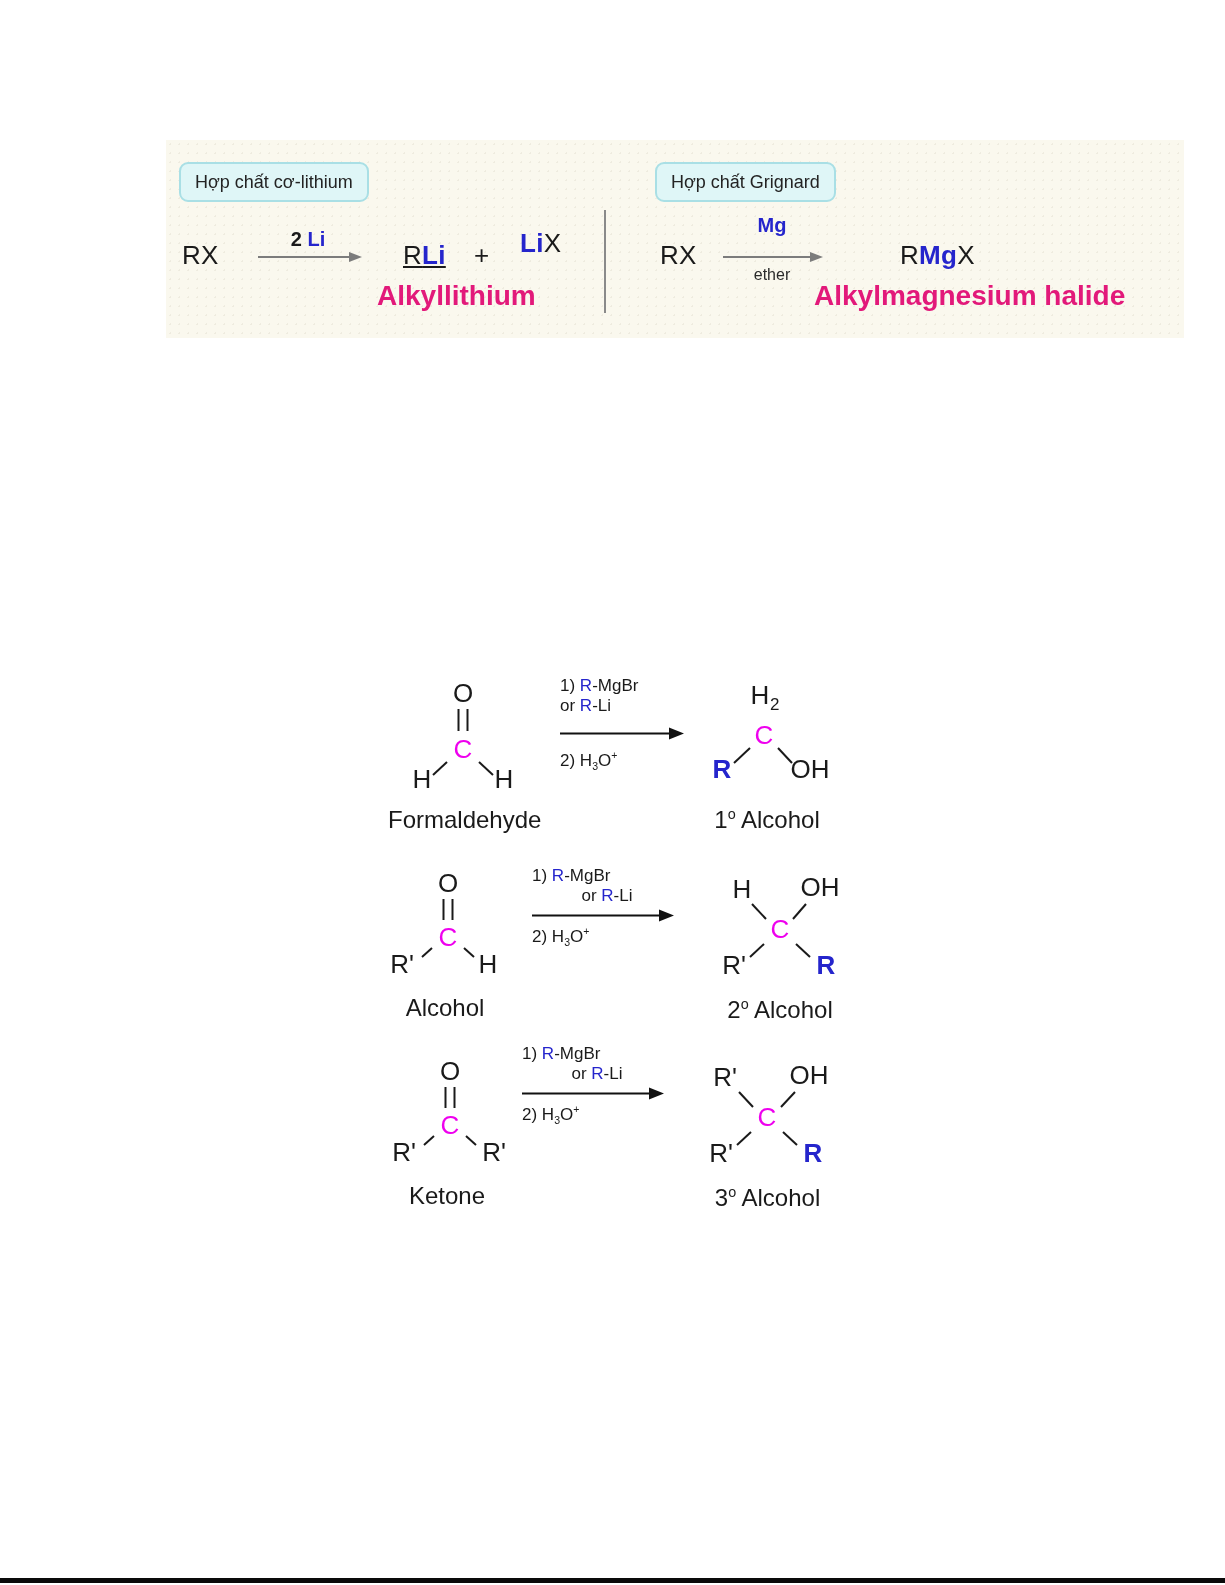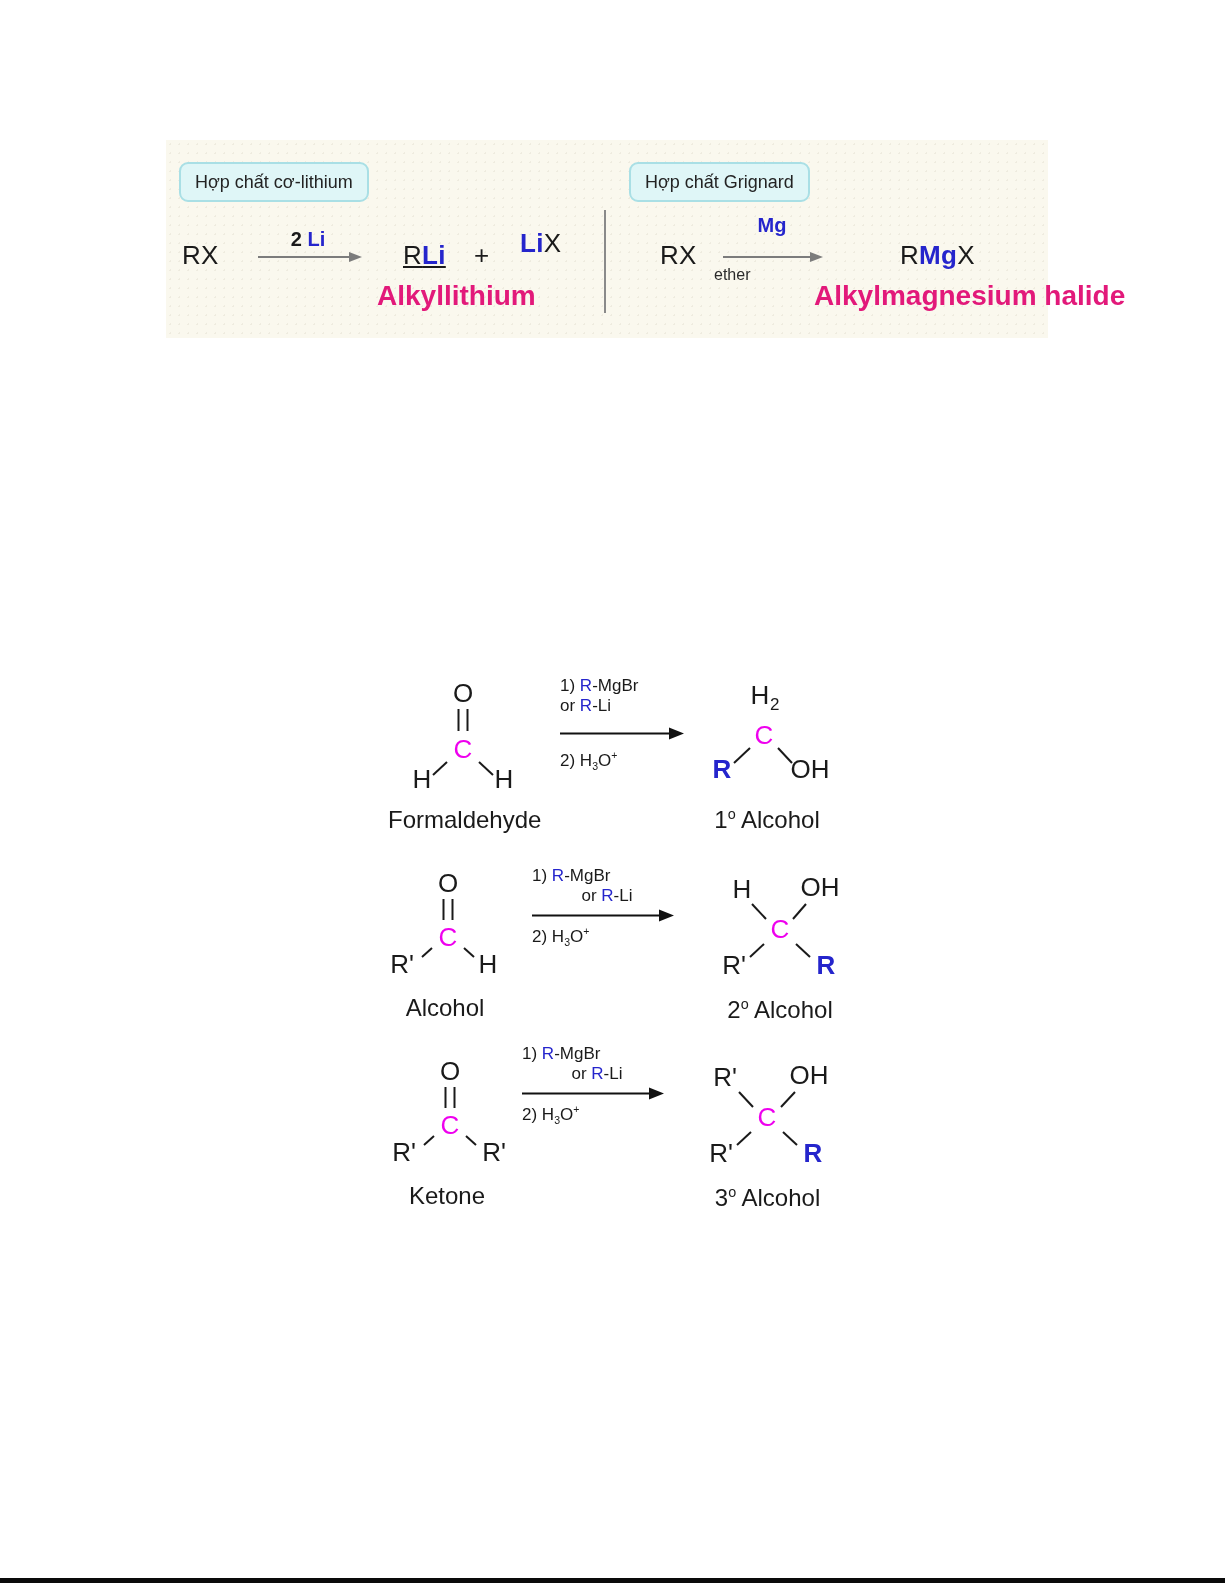--- a/index.html
+++ b/index.html
@@ -10,32 +10,32 @@
     --panelbg:#faf8ee;
     --chipbg:#dff6f7;
     --chipbd:#a9dfe5;
     --grayarrow:#7c7c7c;
   }
   html,body{margin:0;padding:0;background:#fff;}
   .page{position:relative;width:1225px;height:1585px;background:#ffffff;overflow:hidden;
         font-family:"Liberation Sans",sans-serif;color:var(--ink);}
 
   
-  .panel{position:absolute;left:166px;top:140px;width:882px;height:198px;background:var(--panelbg);
+  .panel{position:absolute;left:166px;top:140px;width:1018px;height:198px;background:var(--panelbg);
          background-image:radial-gradient(rgba(185,182,160,0.18) 1px, transparent 1px);
          background-size:9px 9px;}
   .chip{position:absolute;font-size:18px;line-height:1;padding:9px 14px;background:var(--chipbg);
         border:2px solid var(--chipbd);border-radius:9px;color:#232323;white-space:nowrap;}
   .chip-left{left:13px;top:22px;}
-  .chip-right{left:463px;top:22px;}
+  .chip-right{left:489px;top:22px;}
   .formula{position:absolute;font-size:26px;white-space:nowrap;letter-spacing:0.3px;}
   .b-blue{color:var(--blue);font-weight:bold;}
   .pinkcap{position:absolute;font-size:28px;font-weight:bold;color:var(--pink);white-space:nowrap;}
   .above-arrow{position:absolute;font-size:20px;font-weight:bold;text-align:center;white-space:nowrap;}
-  .below-arrow{position:absolute;font-size:16px;color:#2a2a2a;}
+  .below-arrow{position:absolute;font-size:16px;text-align:center;color:#2a2a2a;}
   .rxarrow{position:absolute;}
   .divider{position:absolute;left:438px;top:70px;width:2px;height:103px;background:#8a8a8a;}
 
   
   .structure-block{position:absolute;text-align:center;}
   .structure-caption{font-size:24px;margin-top:12px;color:var(--ink);}
   .conditions{position:absolute;font-size:17px;line-height:1.18;white-space:nowrap;}
   .cond-center{text-align:center;}
   .blue{color:var(--blue);}
   .scheme-arrow{display:block;}

